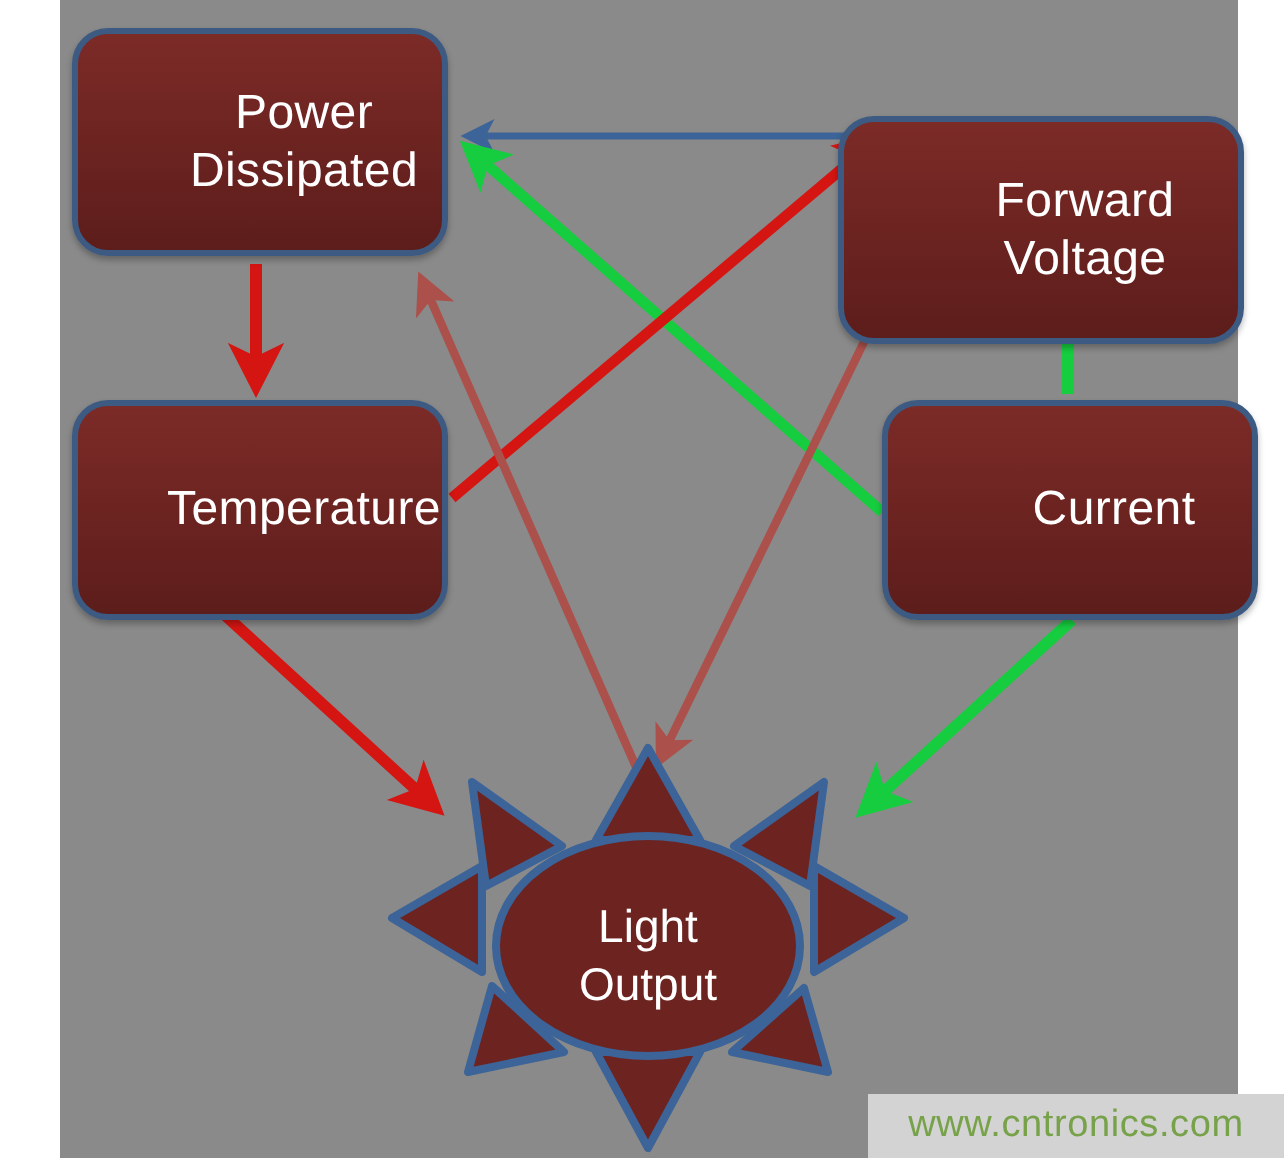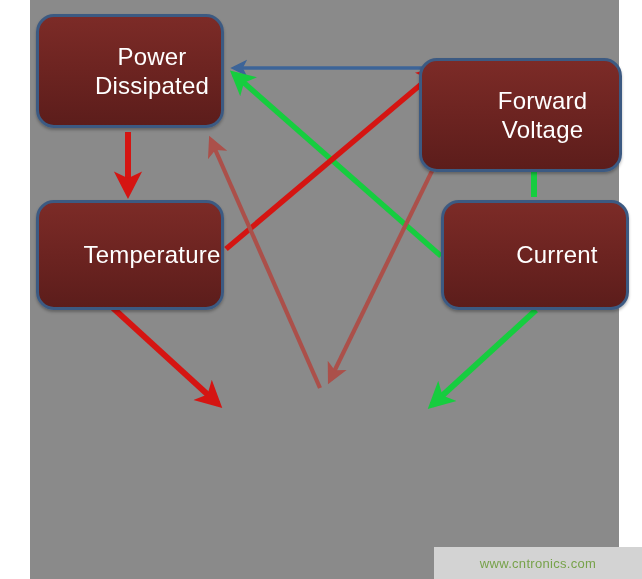--- a/index.html
+++ b/index.html
@@ -81,21 +81,21 @@
     position: absolute;
     left: 434px;
     top: 547px;
     width: 208px;
     height: 32px;
     background: #d3d3d3;
     display: flex;
     align-items: center;
     justify-content: center;
     color: #77a24a;
-    font-size: 13px;
+    font-size: 19px;
     letter-spacing: .3px;
   }
 </style>
 </head>
 <body>
 
 <div id="stage">
 
   <div id="canvas"></div>
 
@@ -145,18 +145,44 @@
   </div>
 
   <div class="node-box" id="box-current">
     <span class="node-label">Current</span>
   </div>
 
   <div class="node-box" id="box-temp">
     <span class="node-label">Temperature</span>
   </div>
 
+  <div id="sun-group">
+    <svg id="sun-svg" viewBox="0 0 256 203" xmlns="http://www.w3.org/2000/svg">
+      <g fill="#6d2421" stroke="#3c6498" stroke-width="4" stroke-linejoin="round">
+
+        <polygon points="128,-2 154,44 102,44"></polygon>
+
+        <polygon points="216,15 209,67 171,47"></polygon>
+
+        <polygon points="256,83 211,110 211,57"></polygon>
+
+        <polygon points="218,160 170,150 206,118"></polygon>
+
+        <polygon points="128,198 102,150 154,150"></polygon>
+
+        <polygon points="38,160 50,117 86,150"></polygon>
+
+        <polygon points="0,83 45,57 45,110"></polygon>
+
+        <polygon points="40,15 85,47 47,67"></polygon>
+
+        <ellipse cx="128" cy="97" rx="76" ry="55"></ellipse>
+      </g>
+    </svg>
+    <div id="sun-text">Light
+Output</div>
+  </div>
 
   <div id="watermark">
     <span>www.cntronics.com</span>
   </div>
 
 </div>
 
 </body></html>

